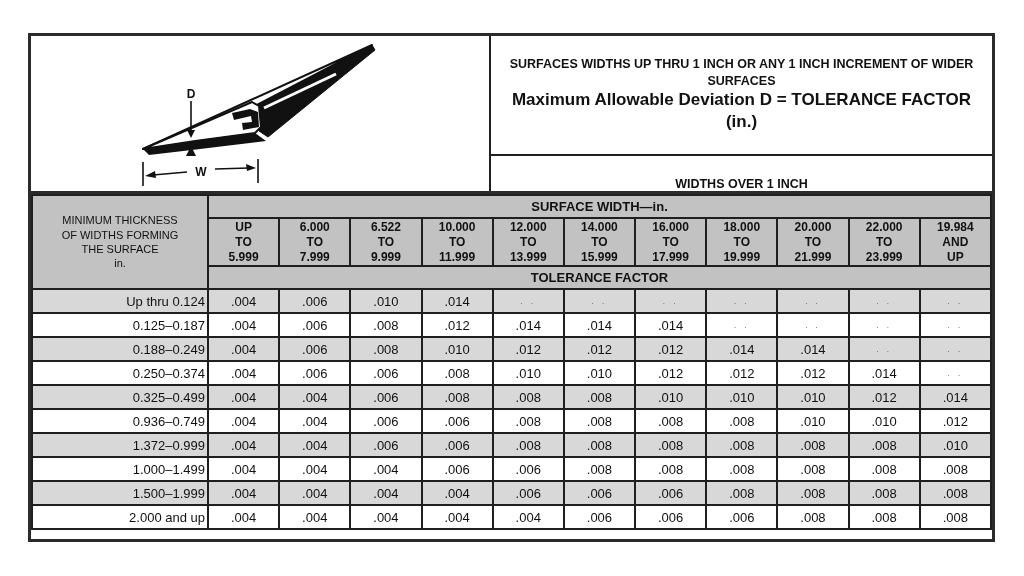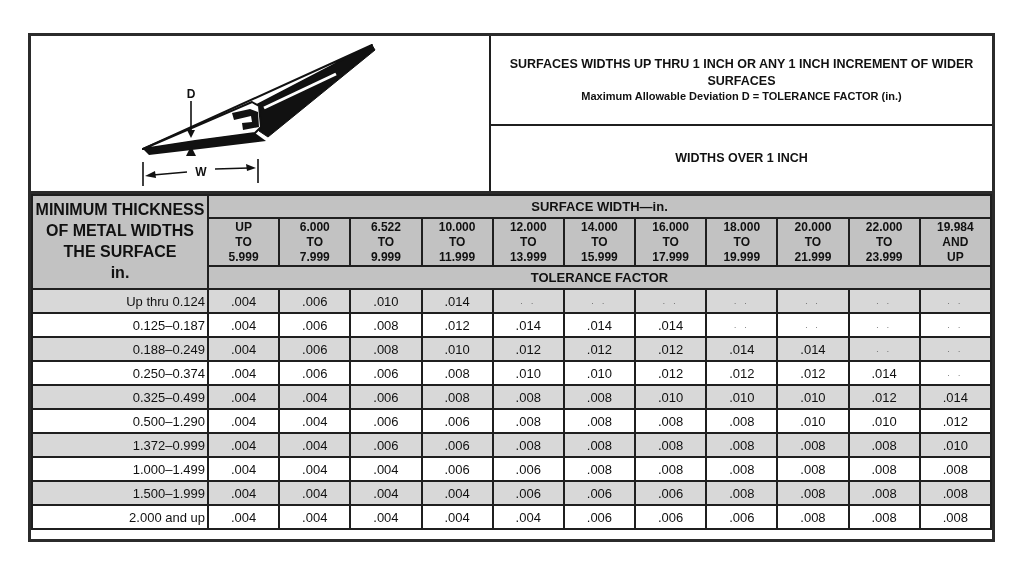--- a/index.html
+++ b/index.html
@@ -17,27 +17,27 @@
     border:3px solid var(--frame);background:#fff;}
   
   .top-section{display:flex;height:158px;border-bottom:3px solid var(--frame);}
   .diagram-panel{width:460px;border-right:2px solid var(--border);position:relative;background:#fff;}
   .diagram-panel svg{display:block;width:100%;height:100%;}
   .info-panel{flex:1;display:flex;flex-direction:column;}
   .info-box{flex:1;display:flex;flex-direction:column;justify-content:center;align-items:center;
     text-align:center;padding:20px 10px;}
   .info-box.first{border-bottom:2px solid var(--border);}
   .info-heading{font-weight:bold;font-size:12.5px;line-height:1.32;max-width:478px;}
-  .info-formula{font-weight:bold;font-size:11px;line-height:1.32;max-width:478px;}
+  .info-formula{font-weight:bold;font-size:17px;line-height:1.32;max-width:478px;}
   
   table.tol-table{width:100%;border-collapse:collapse;table-layout:fixed;}
   .tol-table th,.tol-table td{border:2px solid var(--border);text-align:center;vertical-align:middle;
     padding:0 2px;overflow:hidden;}
   .tol-table thead th{background:var(--header-gray);}
-  .corner-head{font-size:16px;font-weight:bold;line-height:1.3;}
+  .corner-head{font-size:11px;font-weight:normal;line-height:1.3;}
   .band-head{height:23px;font-size:13px;font-weight:bold;margin-left:36px;}
   .col-head{height:48px;font-size:12px;font-weight:bold;line-height:1.25;margin-top:16px;}
   .tol-table tbody tr{height:24px;}
   .tol-table tbody td{font-size:13px;}
   .tol-table tbody tr.shade td{background:var(--row-gray);}
   .tol-table tbody tr.plain td{background:var(--row-white);}
   .tol-table td.row-label{font-size:13px;text-align:right;}
   .tol-table td.empty{font-size:8px;letter-spacing:3px;color:#3a3a3a;}
 </style>
 </head>
@@ -90,21 +90,21 @@
 
   <table class="tol-table">
     <colgroup>
       <col style="width:176px">
       <col span="11">
     </colgroup>
     <thead>
       <tr>
         <th rowspan="3" class="corner-head">
           <div>MINIMUM THICKNESS</div>
-          <div>OF METAL WIDTHS</div>
+          <div>OF WIDTHS FORMING</div>
           <div>THE SURFACE</div>
           <div>in.</div>
         </th>
         <th colspan="11" class="band-head">SURFACE WIDTH—in.</th>
       </tr>
       <tr id="col-header-row">
           <th class="col-head">
             <div>UP</div>
             <div>TO</div>
             <div>5.999</div>
@@ -229,21 +229,21 @@
           <td>.008</td>
           <td>.008</td>
           <td>.008</td>
           <td>.010</td>
           <td>.010</td>
           <td>.010</td>
           <td>.012</td>
           <td>.014</td>
         </tr>
         <tr class="plain">
-          <td class="row-label">0.500–1.290</td>
+          <td class="row-label">0.936–0.749</td>
           <td>.004</td>
           <td>.004</td>
           <td>.006</td>
           <td>.006</td>
           <td>.008</td>
           <td>.008</td>
           <td>.008</td>
           <td>.008</td>
           <td>.010</td>
           <td>.010</td>

